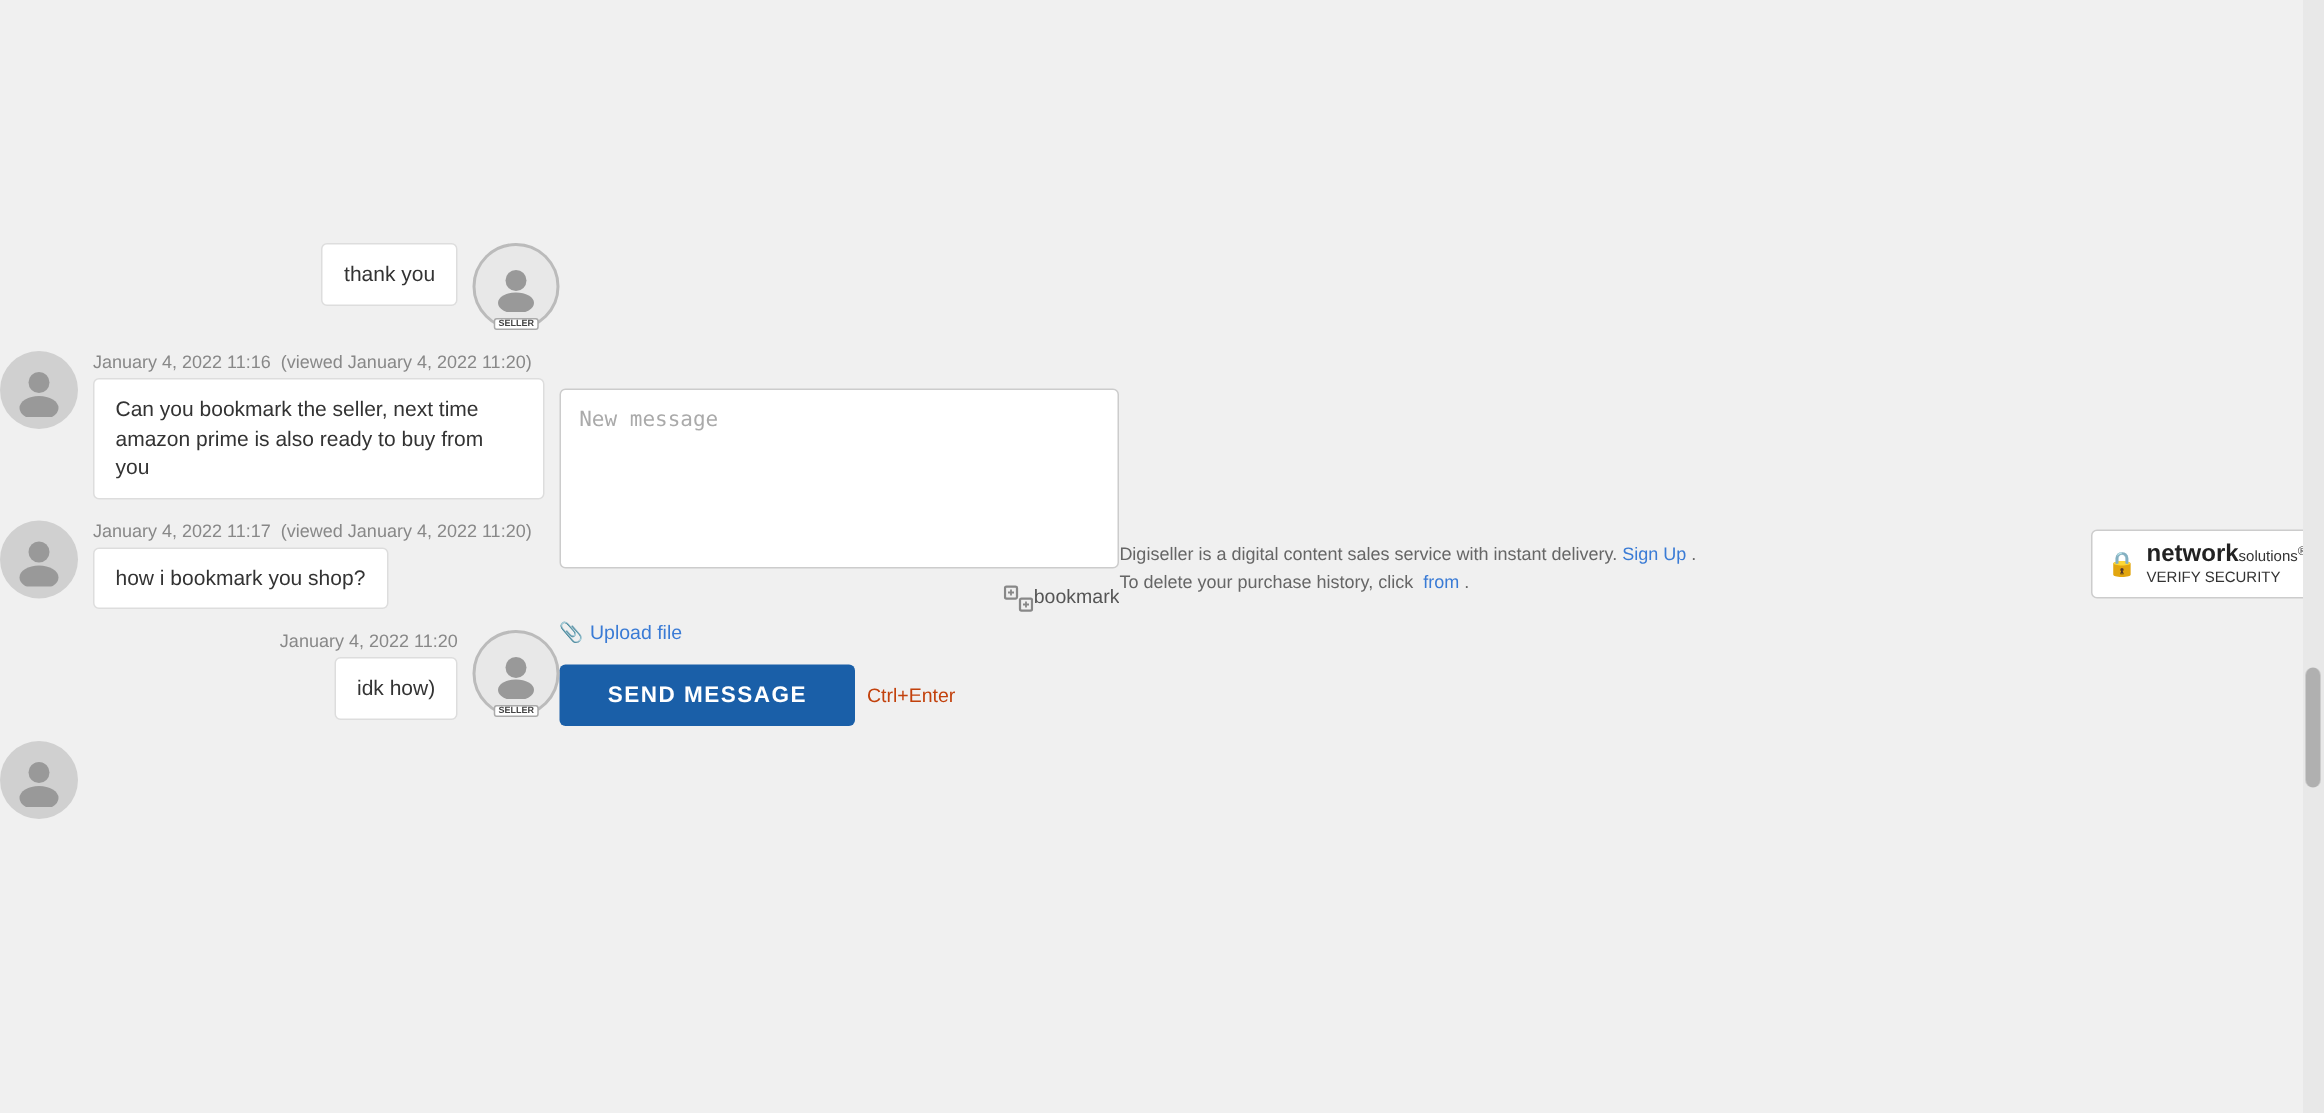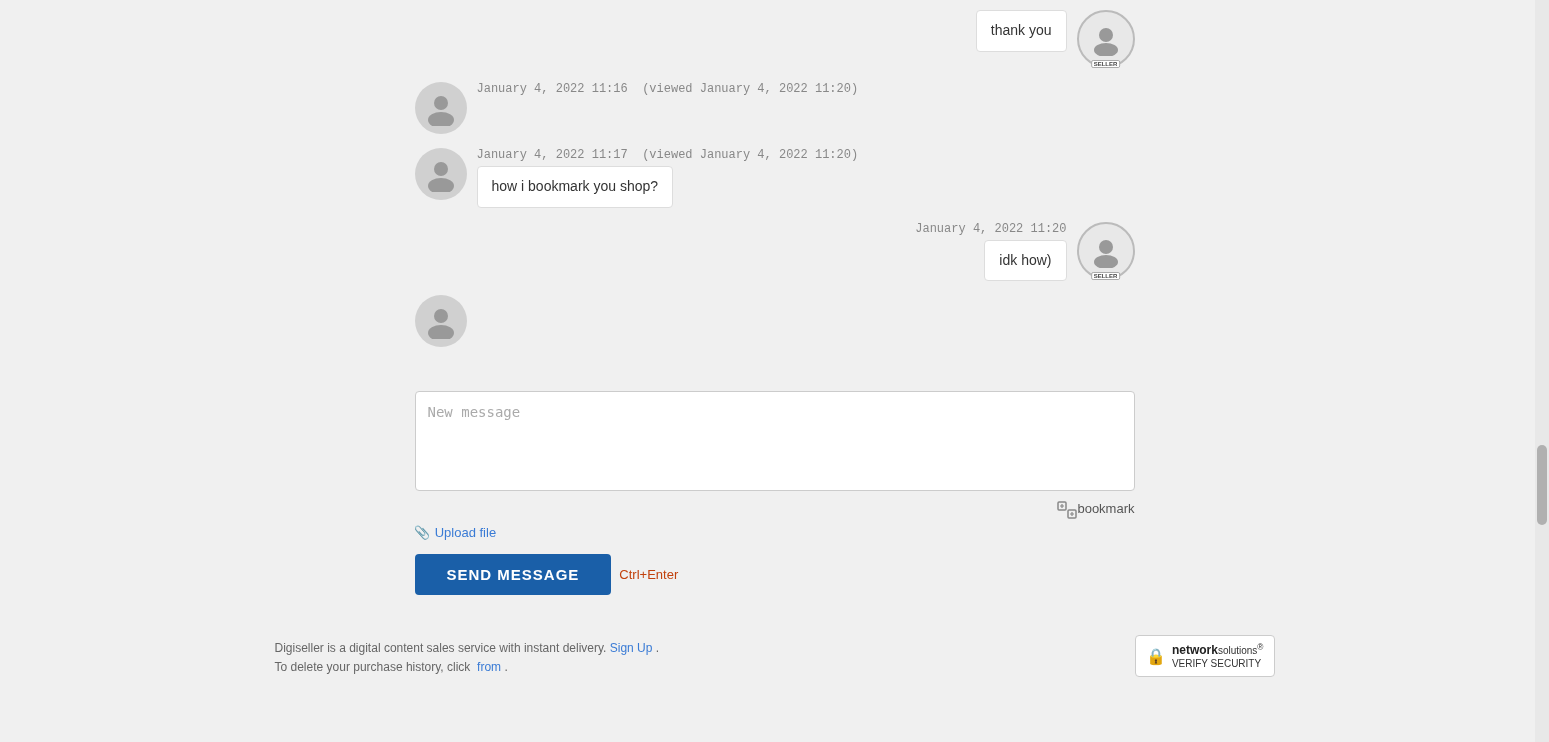--- a/index.html
+++ b/index.html
@@ -6,21 +6,20 @@
     body {
       font-family: Arial, sans-serif;
       background: #f0f0f0;
       min-height: 742px;
       display: flex;
       flex-direction: column;
     }
 
     .page-wrapper {
       display: flex;
-      flex-direction: column;
       align-items: center;
       padding: 0 0 20px 0;
       background: #f0f0f0;
       flex: 1;
     }
 
     .chat-container {
       width: 720px;
       margin: 0 auto;
       padding: 10px 0;
@@ -73,21 +72,20 @@
     }
 
     .message-row.buyer .message-content {
       align-items: flex-start;
     }
 
     .message-timestamp {
       font-size: 12px;
       color: #888;
       margin-bottom: 4px;
-      font-family: Liberation Mono, monospace;
     }
 
     .message-bubble {
       background: #fff;
       border: 1px solid #ddd;
       border-radius: 4px;
       padding: 10px 14px;
       font-size: 14px;
       color: #333;
       line-height: 1.4;
@@ -99,21 +97,21 @@
     }
 
     
     .compose-area {
       width: 720px;
       margin: 20px auto 0;
     }
 
     .compose-textarea {
       width: 100%;
-      height: 100px;
+      height: 120px;
       border: 1px solid #ccc;
       border-radius: 4px;
       padding: 12px;
       font-size: 14px;
       color: #999;
       resize: none;
       background: #fff;
       outline: none;
     }
 
@@ -224,21 +222,21 @@
       font-size: 16px;
     }
 
     .network-solutions-text {
       font-size: 10px;
       line-height: 1.2;
       color: #333;
     }
 
     .network-solutions-text strong {
-      font-size: 12px;
+      font-size: 16px;
       color: #222;
     }
 
     
     .scrollbar-area {
       position: fixed;
       right: 0;
       top: 0;
       bottom: 0;
       width: 14px;
@@ -310,20 +308,23 @@
       <div class="avatar">
         <svg width="36" height="36" viewBox="0 0 36 36" fill="none">
           <circle cx="18" cy="13" r="7" fill="#999"></circle>
           <ellipse cx="18" cy="30" rx="13" ry="8" fill="#999"></ellipse>
         </svg>
       </div>
       <div class="message-content">
         <div class="message-timestamp">
           <span>January 4, 2022 11:16</span>&nbsp;&nbsp;<span>(viewed January 4, 2022 11:20)</span>
         </div>
+        <div class="message-bubble">
+          <span>Can you bookmark the seller, next time amazon prime is also ready to buy from you</span>
+        </div>
       </div>
     </div>
 
     <div class="message-row buyer">
       <div class="avatar">
         <svg width="36" height="36" viewBox="0 0 36 36" fill="none">
           <circle cx="18" cy="13" r="7" fill="#999"></circle>
           <ellipse cx="18" cy="30" rx="13" ry="8" fill="#999"></ellipse>
         </svg>
       </div>

